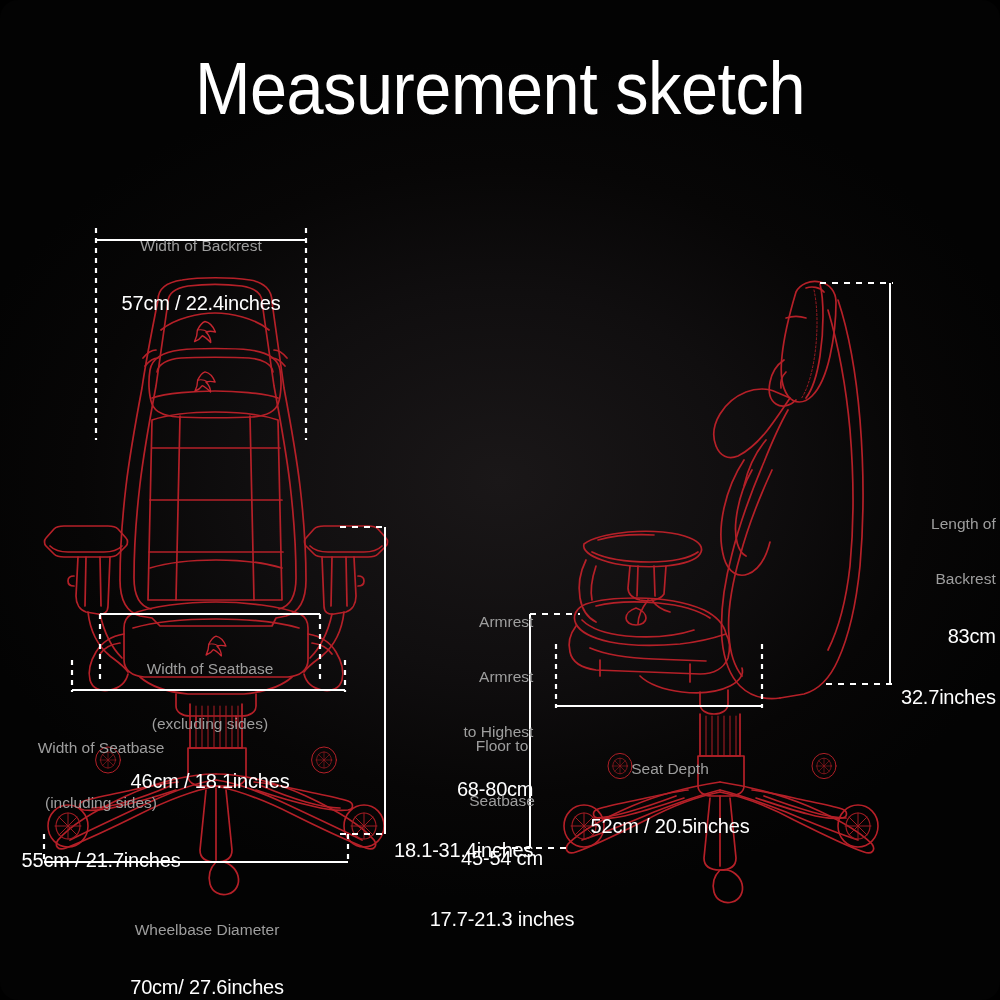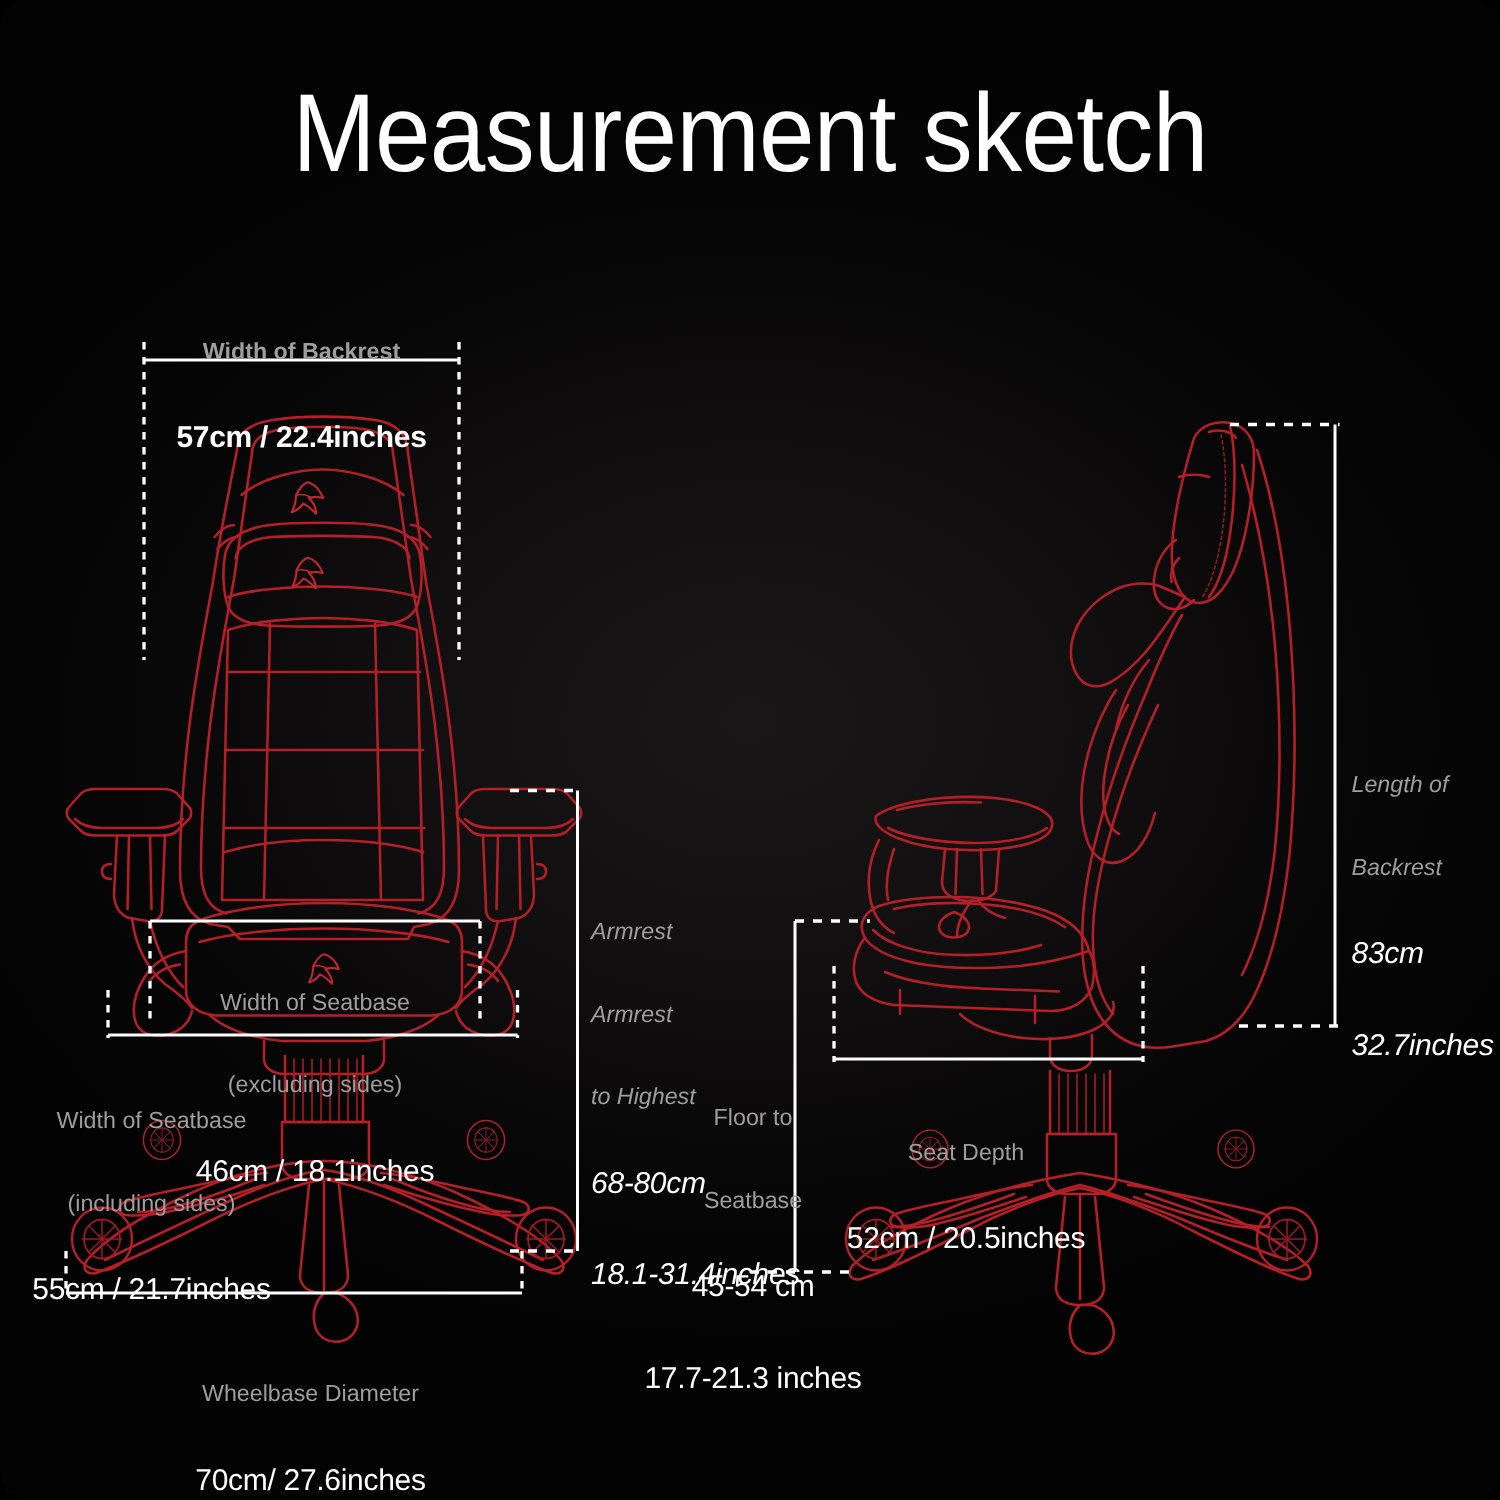--- a/index.html
+++ b/index.html
@@ -58,21 +58,21 @@
     font-size: 15.5px;
     display: block;
   }
   .callout .val {
     color: #ffffff;
     font-size: 20px;
     display: block;
     letter-spacing: -0.2px;
   }
   .c-center { text-align: center; transform: translateX(-50%); }
-  .c-left   { text-align: left; font-style: italic; }
+  .c-left   { text-align: right; }
 </style>
 </head>
 <body>
 
 <div id="stage">
 
   <div id="title">Measurement sketch</div>
 
   <svg class="art" viewBox="0 0 1000 1000" xmlns="http://www.w3.org/2000/svg">
     <defs>
@@ -459,21 +459,21 @@
       </g>
 
       <line x1="890" y1="283" x2="890" y2="684"></line>
       <g stroke-dasharray="6 6" stroke-width="2.2">
         <line x1="820" y1="283" x2="893" y2="283"></line>
         <line x1="826" y1="684" x2="893" y2="684"></line>
       </g>
     </g>
   </svg>
 
-  <div class="callout c-center" style="left:201px; top:189px;font-weight:bold;">
+  <div class="callout c-center" style="left:201px; top:200px;">
     <span class="name">Width of Backrest</span>
     <span class="val">57cm / 22.4inches</span>
   </div>
 
   <div class="callout c-center" style="left:210px; top:623px;">
     <span class="name">Width of Seatbase</span>
     <span class="name">(excluding sides)</span>
     <span class="val">46cm / 18.1inches</span>
   </div>
 
@@ -496,21 +496,21 @@
     <span class="val">18.1-31.4inches</span>
   </div>
 
   <div class="callout c-center" style="left:474px; top:700px;margin-left:28px;">
     <span class="name">Floor to</span>
     <span class="name">Seatbase</span>
     <span class="val">45-54 cm</span>
     <span class="val">17.7-21.3 inches</span>
   </div>
 
-  <div class="callout c-center" style="left:644px; top:723px;">
+  <div class="callout c-center" style="left:670px; top:723px;">
     <span class="name">Seat Depth</span>
     <span class="val">52cm / 20.5inches</span>
   </div>
 
   <div class="callout c-left" style="left:901px; top:478px;">
     <span class="name">Length of</span>
     <span class="name">Backrest</span>
     <span class="val">83cm</span>
     <span class="val">32.7inches</span>
   </div>

